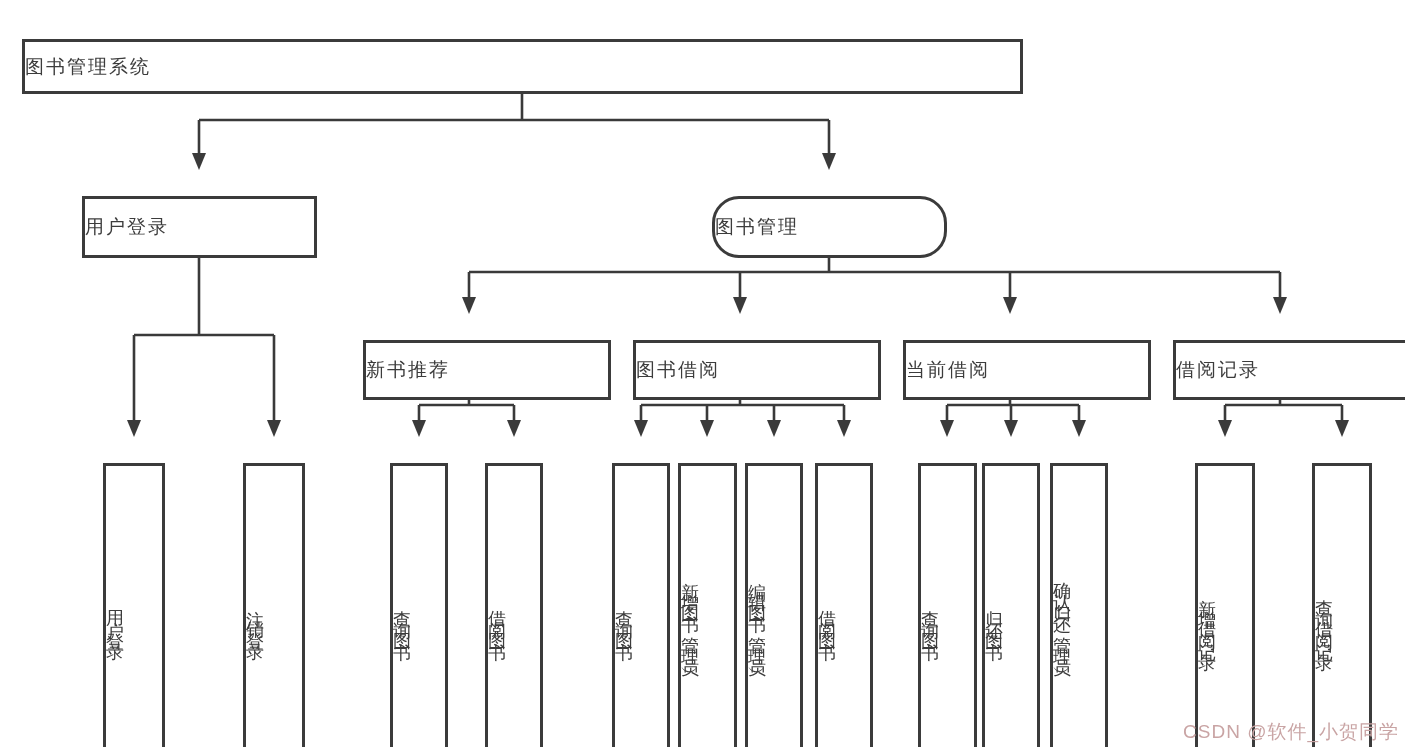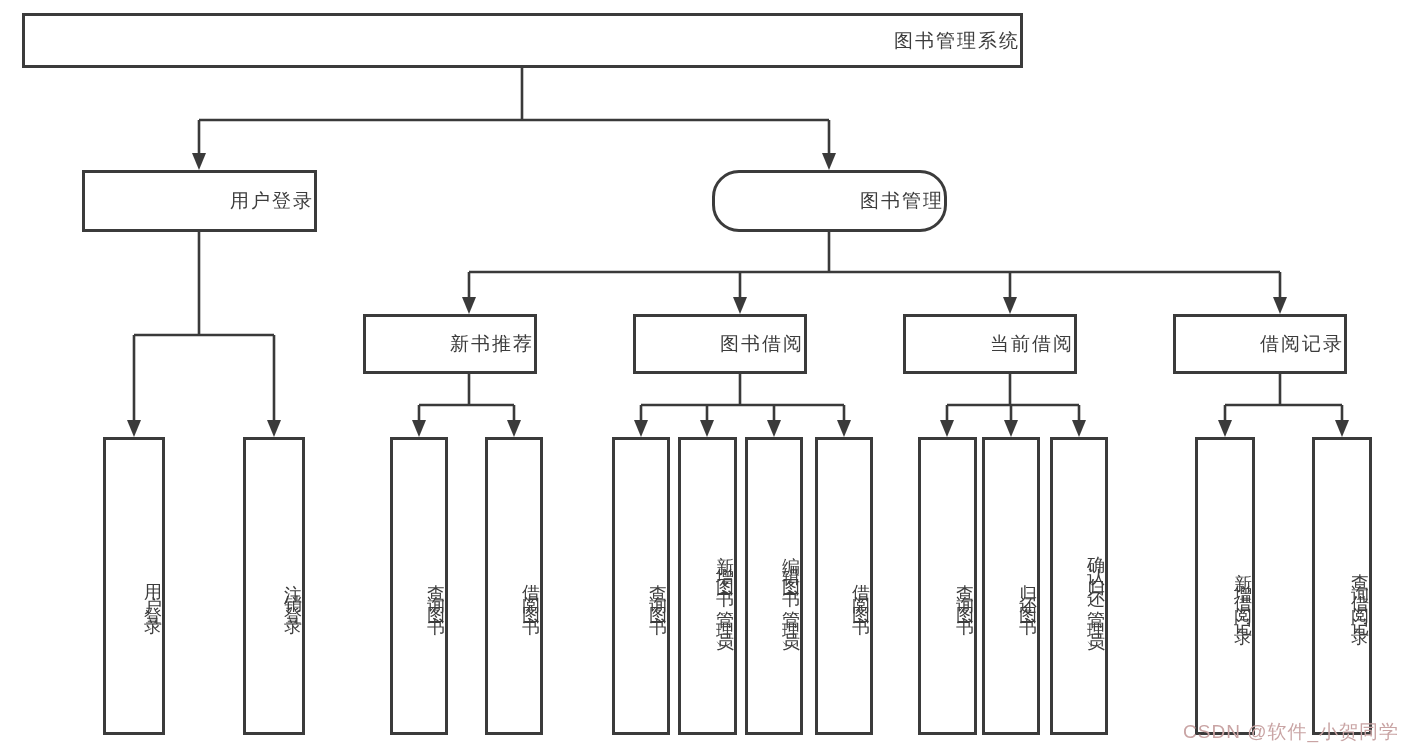--- a/index.html
+++ b/index.html
@@ -11,28 +11,28 @@
   .canvas{
     position:relative;width:1405px;height:747px;background:var(--background);
     overflow:hidden;
   }
   .connectors{position:absolute;left:0;top:0;width:1405px;height:747px;color:var(--line);}
   .connectors path{stroke:currentColor;stroke-width:2.6;fill:none;}
   .connectors polygon{fill:currentColor;stroke:none;}
   .node{
     position:absolute;box-sizing:border-box;background:#fff;
     border:3px solid var(--box-border);color:var(--text);
-    display:flex;align-items:center;justify-content:flex-end;
-    font-size:19px;letter-spacing:2px;white-space:nowrap;
+    display:flex;align-items:center;justify-content:flex-start;
+    font-size:19px;letter-spacing:2px;white-space:nowrap;margin-top:26px;
   }
   .root{left:22px;top:13px;width:1001px;height:55px;}
   .l2-user{left:82px;top:170px;width:235px;height:62px;}
   .l2-book{left:712px;top:170px;width:235px;height:62px;border-radius:27px;}
-  .l3{top:314px;width:174px;height:60px;}
-  .l3-rec{left:363px;} .l3-borrow{left:633px;padding-left:32px;} .l3-cur{left:903px;} .l3-rec2{left:1173px;font-family:Liberation Mono, monospace;}
+  .l3{top:314px;width:248px;height:60px;}
+  .l3-rec{left:363px;} .l3-borrow{left:633px;} .l3-cur{left:903px;} .l3-rec2{left:1173px;font-family:Liberation Mono, monospace;}
   .leaf{top:437px;height:298px;}
   .leaf span{
     writing-mode:vertical-rl;text-orientation:mixed;
     font-size:18px;letter-spacing:11px;line-height:1;margin-bottom:-11px;
   }
   .leaf-a{left:103px;width:62px;} .leaf-b{left:243px;width:62px;}
   .leaf-c{left:390px;width:58px;} .leaf-d{left:485px;width:58px;}
   .leaf-e{left:612px;width:58px;} .leaf-f{left:678px;width:59px;}
   .leaf-g{left:745px;width:58px;} .leaf-h{left:815px;width:58px;}
   .leaf-i{left:918px;width:59px;} .leaf-j{left:982px;width:58px;}

